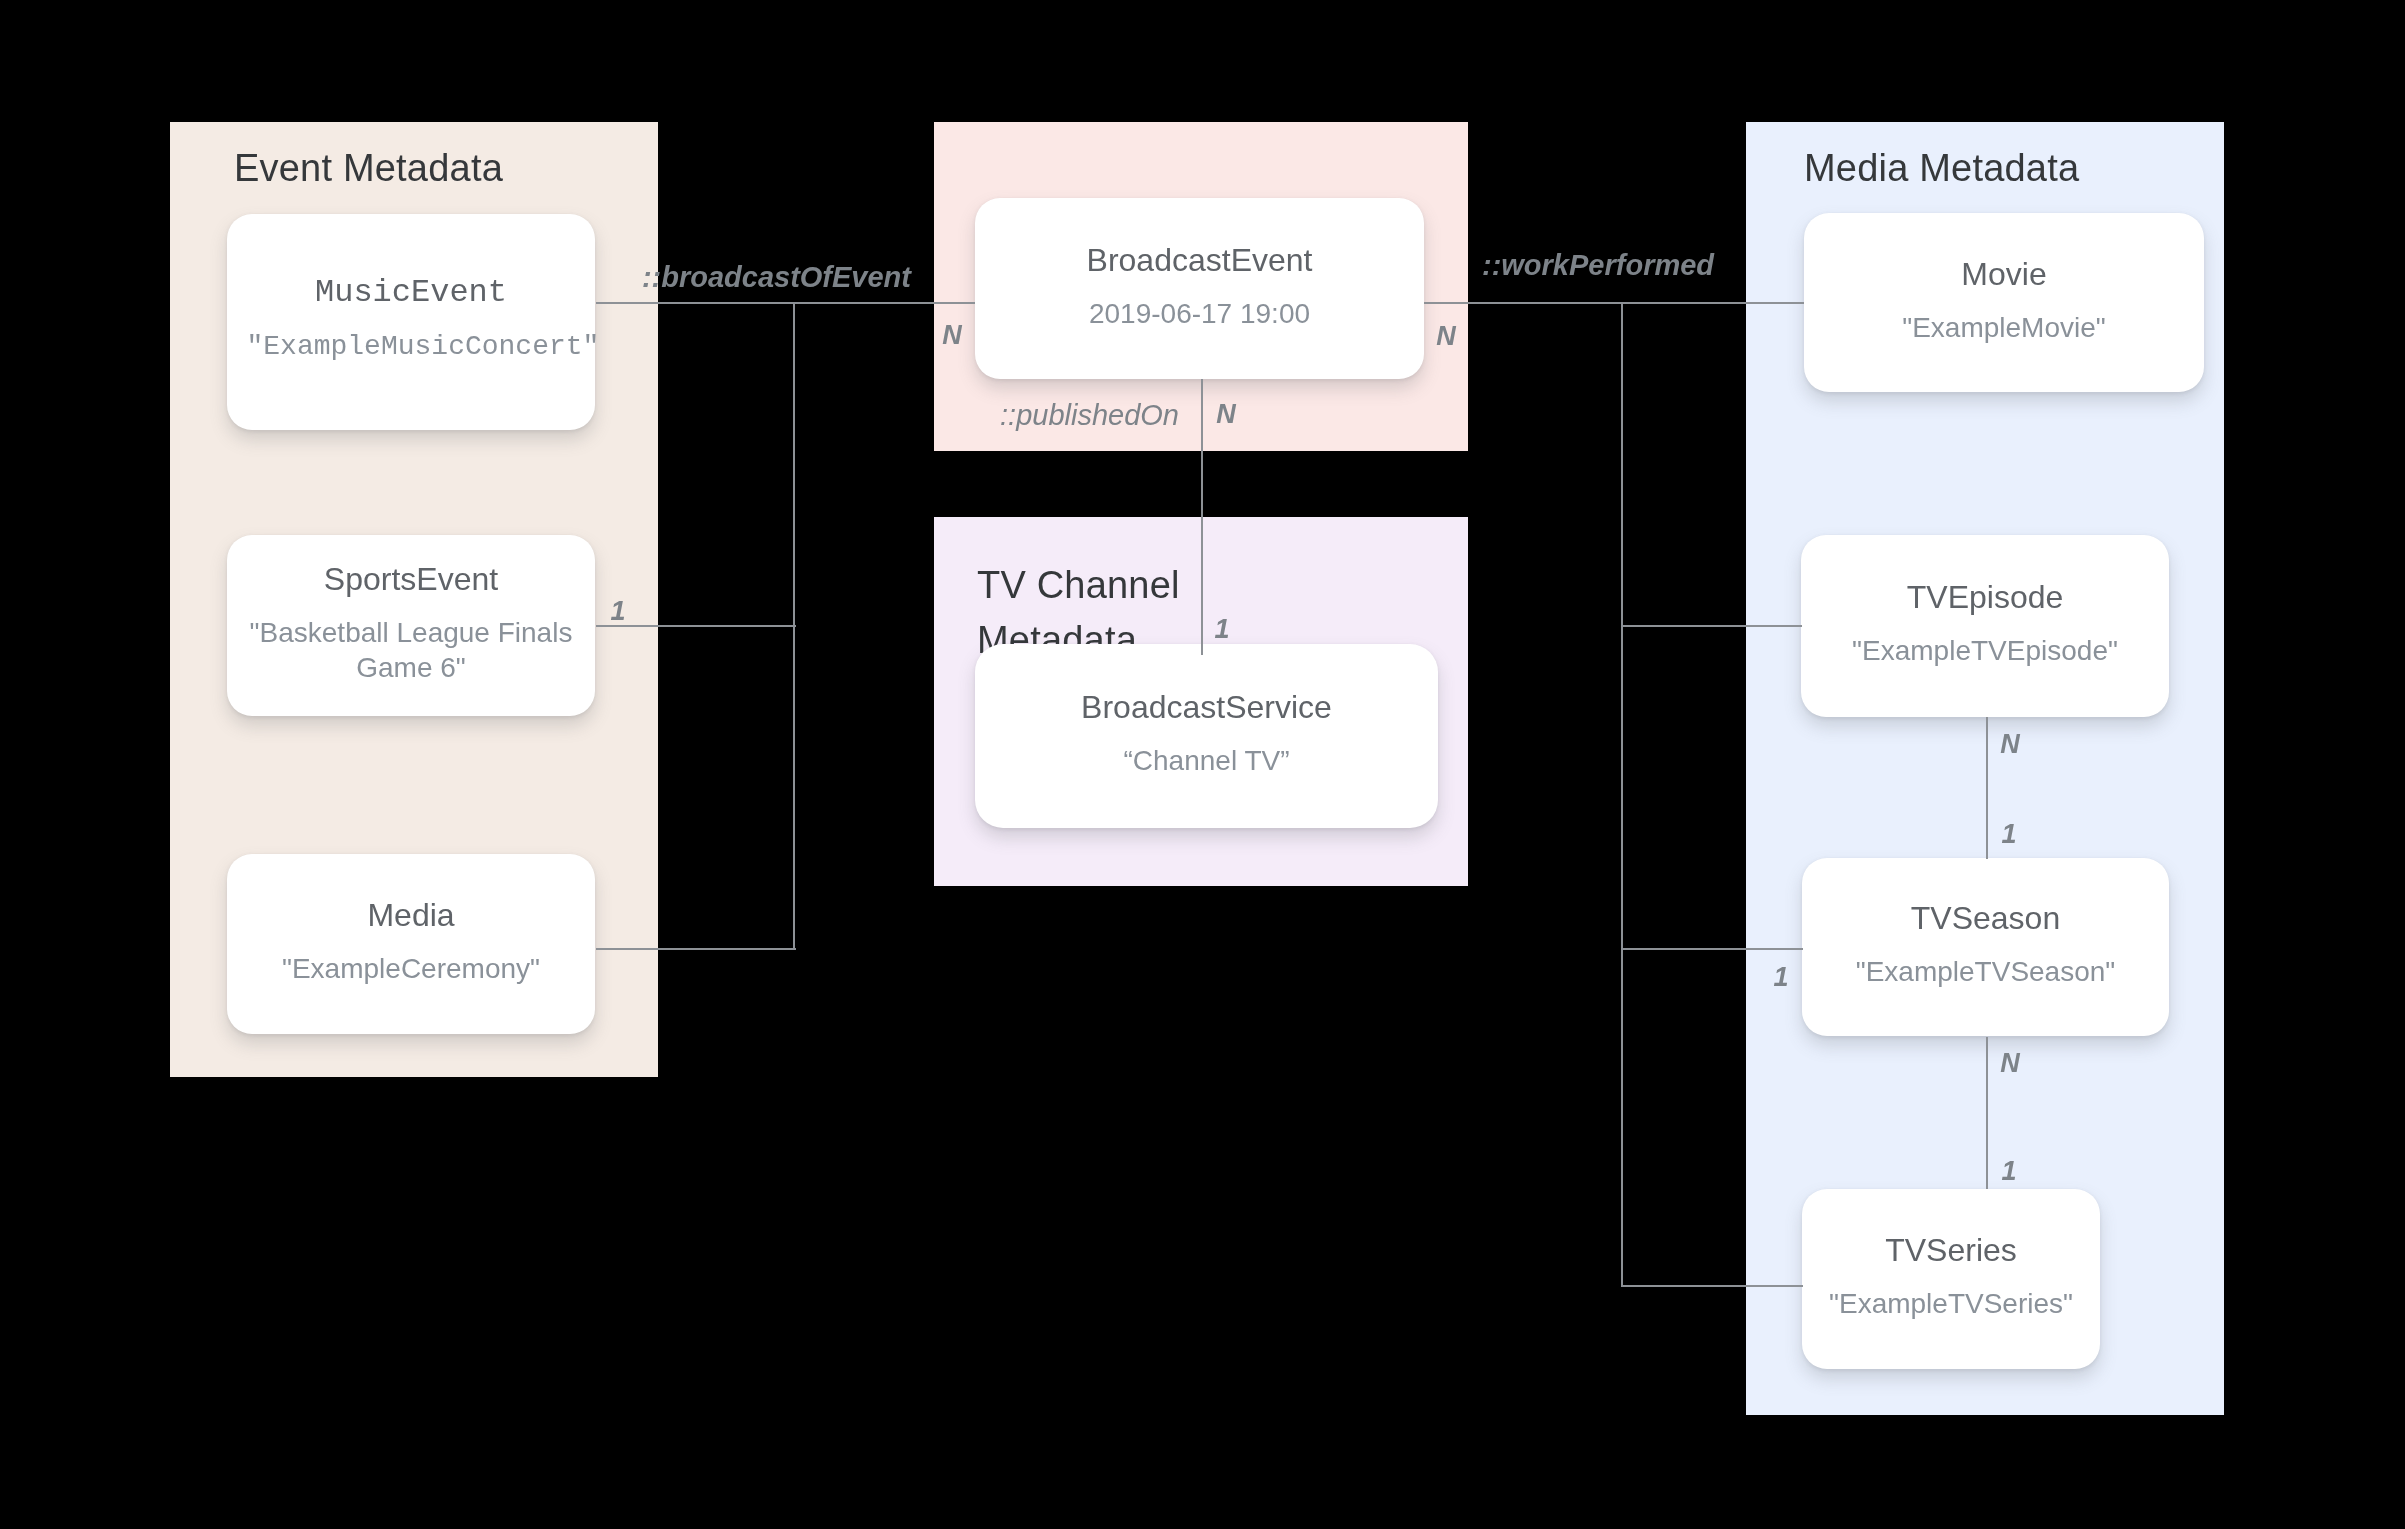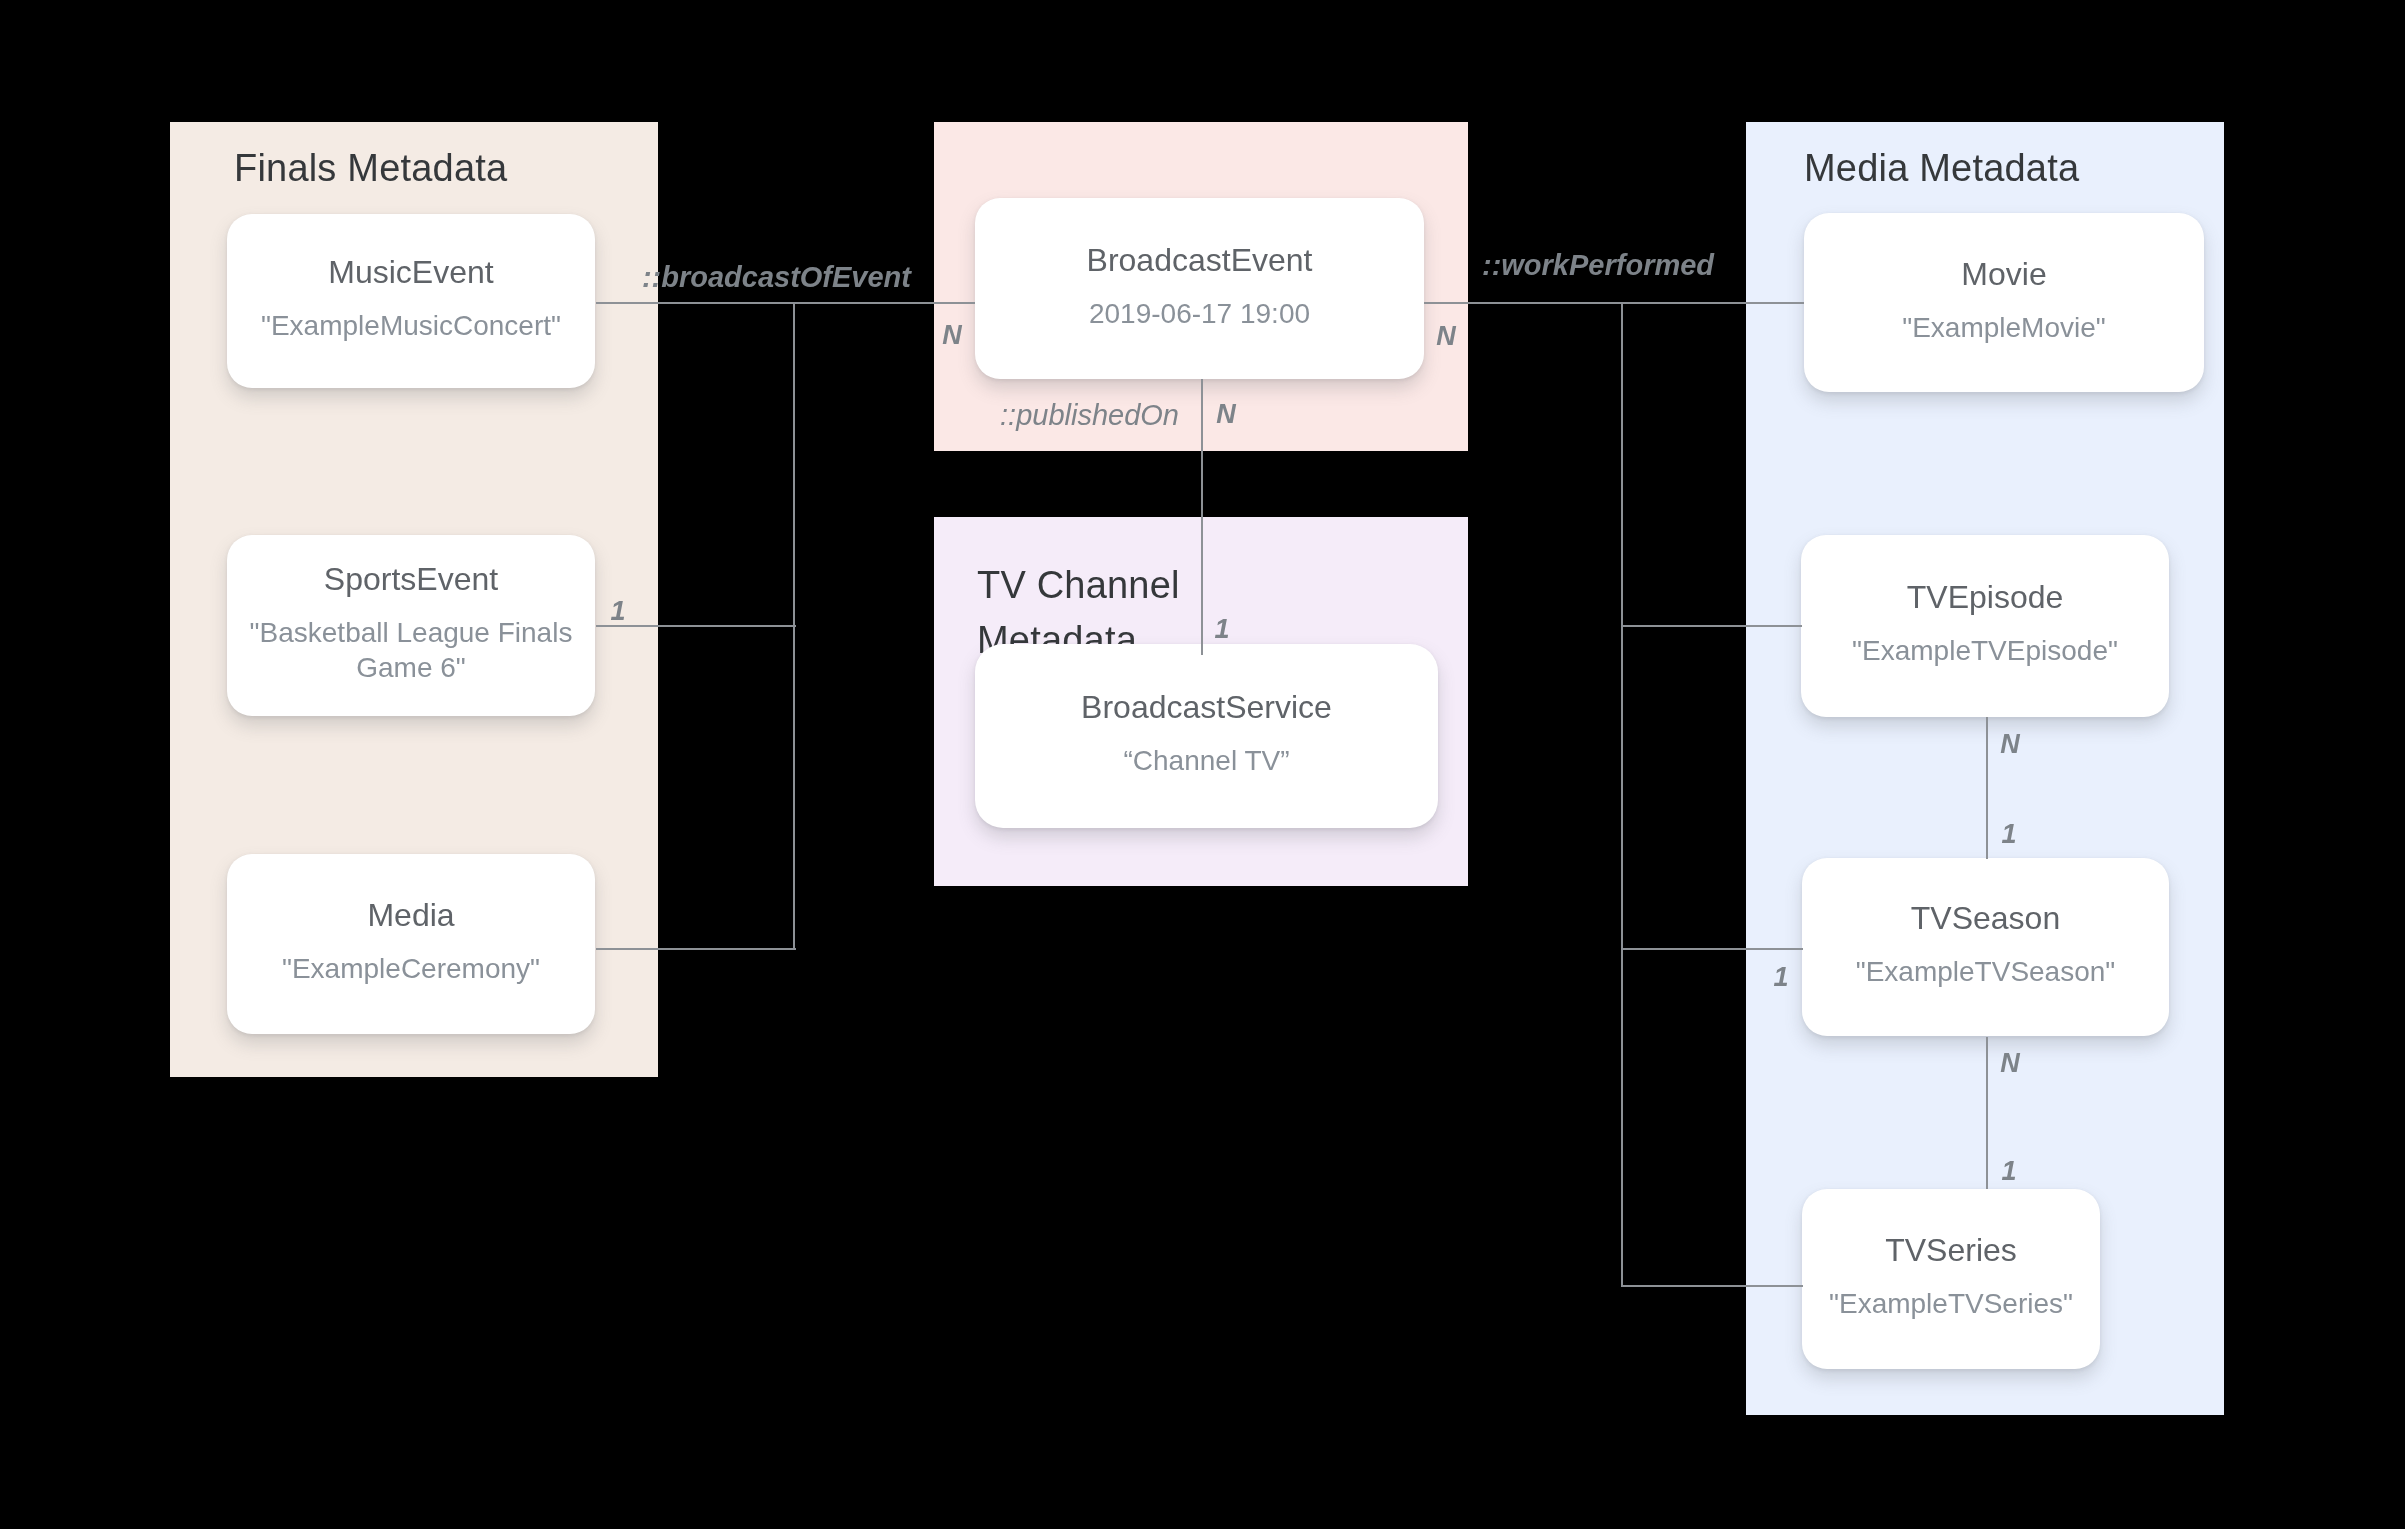--- a/index.html
+++ b/index.html
@@ -46,23 +46,23 @@
     position:absolute;font-size:27px;color:var(--label);
     font-style:italic;font-weight:700;line-height:1;transform:translate(-50%,-50%);
   }
 </style>
 </head>
 <body>
 
 <div id="canvas">
 
   <div class="panel" style="left:170px;top:122px;width:488px;height:955px;background:var(--event-panel);">
-    <div class="panel-title" style="left:64px;top:19px;">Finals Metadata</div>
+    <div class="panel-title" style="left:64px;top:19px;">Event Metadata</div>
 
-    <div class="card" style="left:57px;top:92px;width:368px;height:174px;">
+    <div class="card" style="left:57px;top:92px;width:368px;height:216px;font-family:Liberation Mono, monospace;">
       <div class="card-title">MusicEvent</div>
       <div class="card-value">"ExampleMusicConcert"</div>
     </div>
 
     <div class="card" style="left:57px;top:413px;width:368px;height:181px;">
       <div class="card-title">SportsEvent</div>
       <div class="card-value">"Basketball League Finals Game 6"</div>
     </div>
 
     <div class="card" style="left:57px;top:732px;width:368px;height:180px;">

